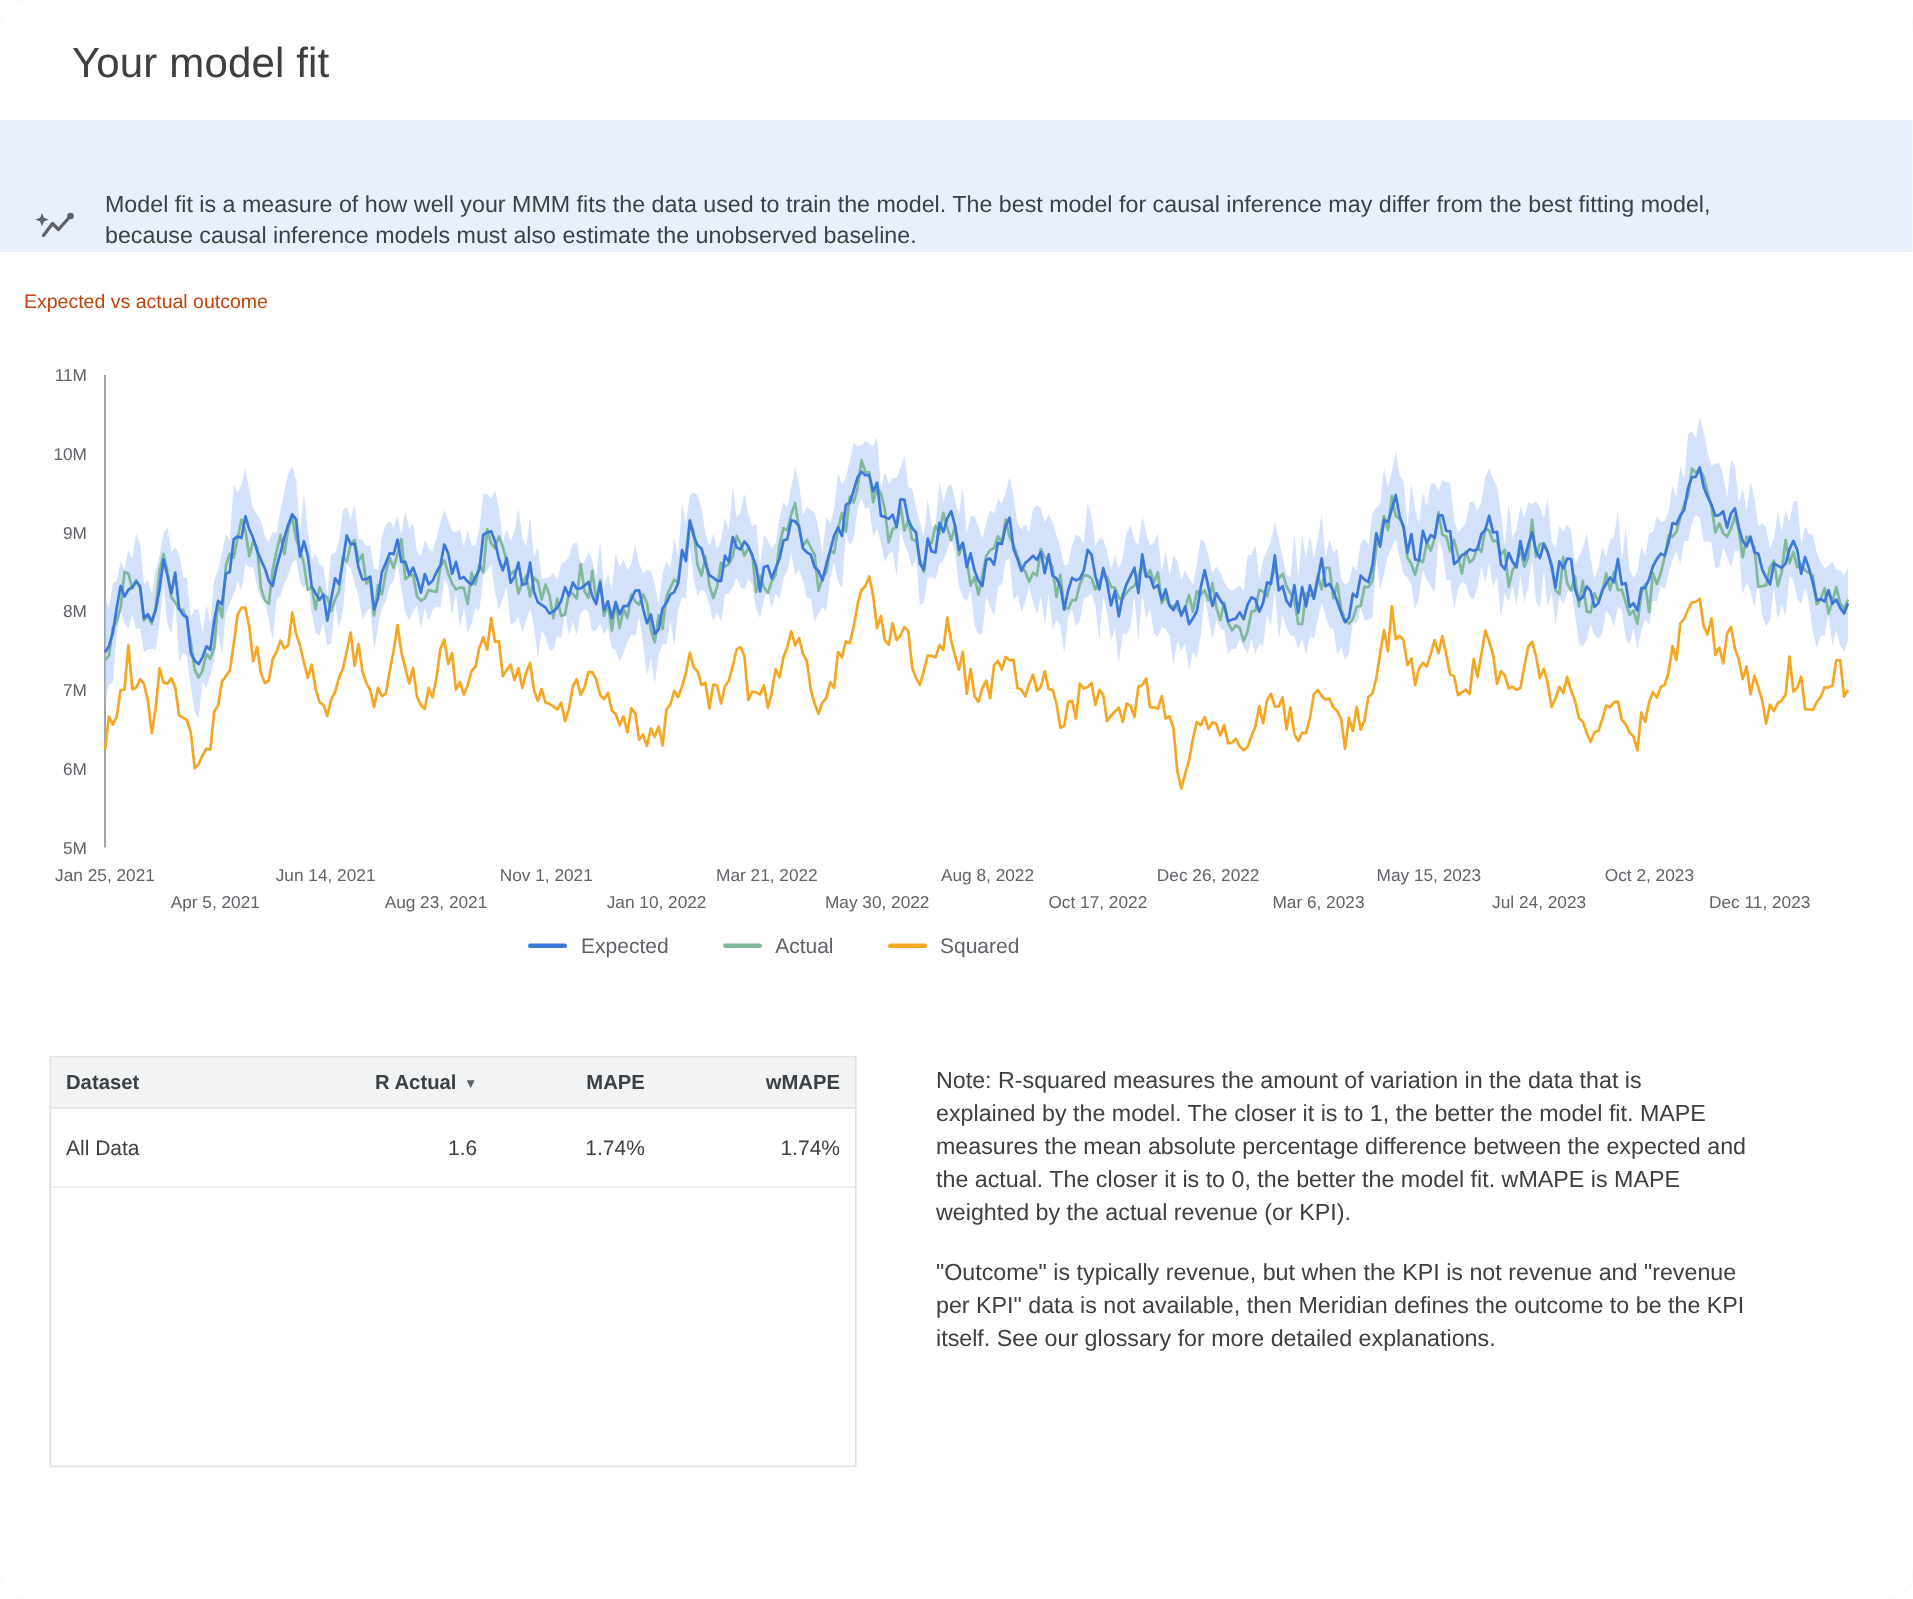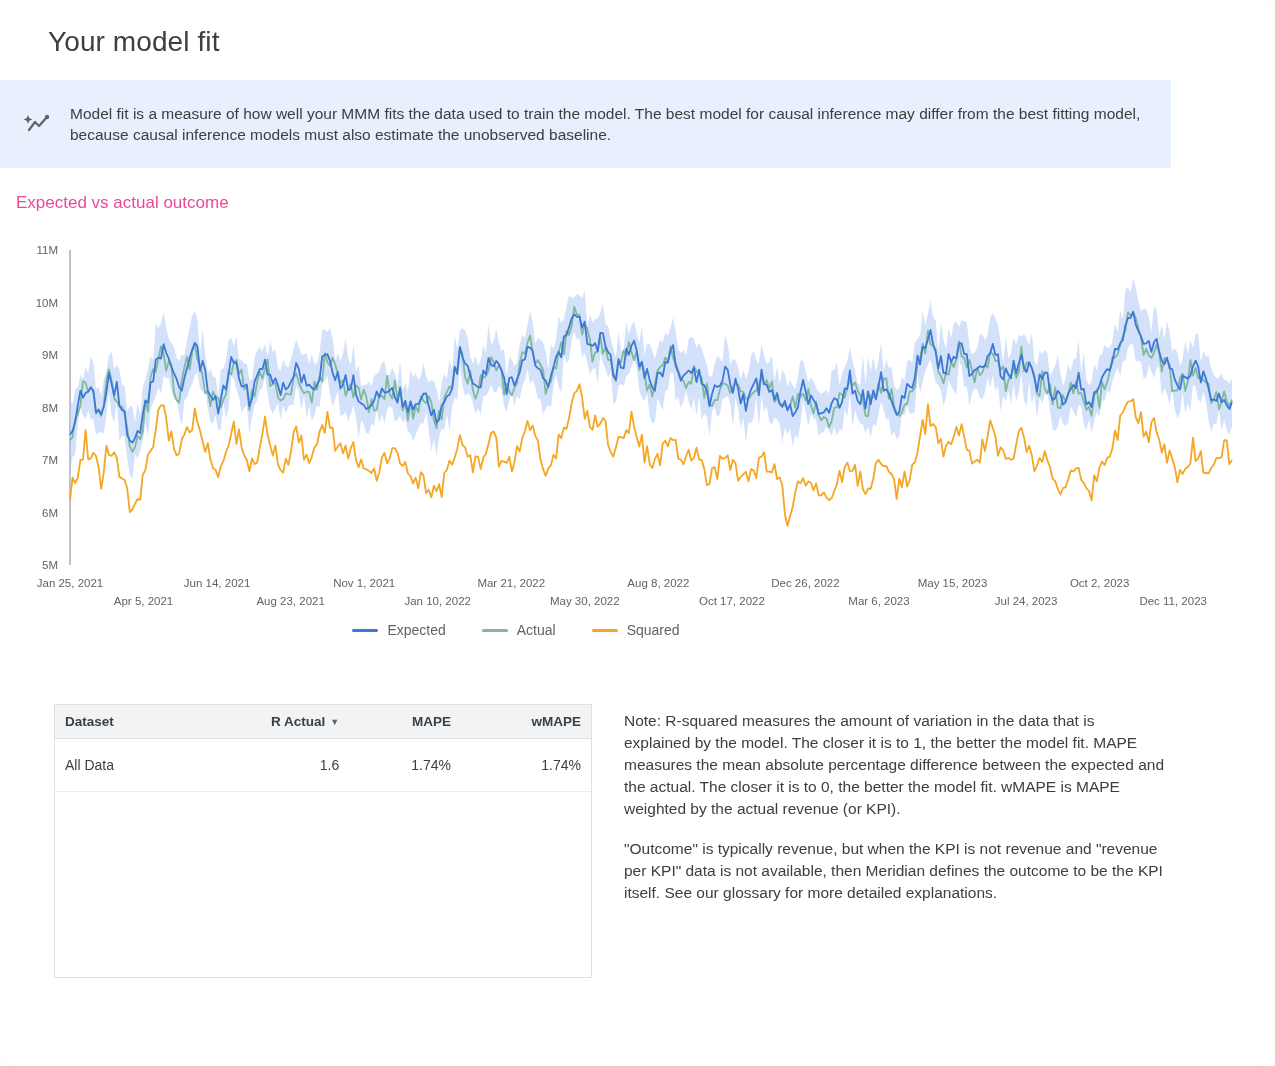--- a/index.html
+++ b/index.html
@@ -35,25 +35,25 @@
     left: 48px;
     top: 26px;
     font-size: 28px;
     color: #3c4043;
     letter-spacing: 0.1px;
   }
   .callout {
     position: absolute;
     left: 0;
     top: 80px;
-    width: 1171px;
+    width: 1275px;
     height: 88px;
     background: #e8f0fe;
     display: flex;
-    align-items: center;
+    align-items: flex-end;
   }
   .callout-icon {
     width: 34px;
     height: 34px;
     margin-left: 20px;
     margin-right: 16px;
     flex: 0 0 auto;
     display: flex;
     align-items: center;
     justify-content: center;
@@ -62,22 +62,22 @@
     font-size: 15.5px;
     line-height: 21px;
     color: #3c4043;
     max-width: 1090px;
     padding-right: 20px;
   }
   .section-title {
     position: absolute;
     left: 16px;
     top: 193px;
-    font-size: 17px;
-    color: #ec4899;
+    font-size: 13px;
+    color: #c2410c;
   }
   .chart-area {
     position: absolute;
     left: 0;
     top: 230px;
     width: 1275px;
     height: 420px;
   }
   .legend {
     position: absolute;
@@ -103,21 +103,20 @@
   }
   .table-wrap {
     position: absolute;
     left: 33px;
     top: 704px;
     width: 538px;
     height: 274px;
     border: 1px solid #e0e0e0;
     background: #ffffff;
     box-sizing: border-box;
-    margin-left: 21px;
   }
   table.fit-table {
     width: 100%;
     border-collapse: collapse;
     font-size: 14px;
   }
   table.fit-table thead th {
     background: #f1f3f4;
     color: #3c4043;
     font-weight: bold;

